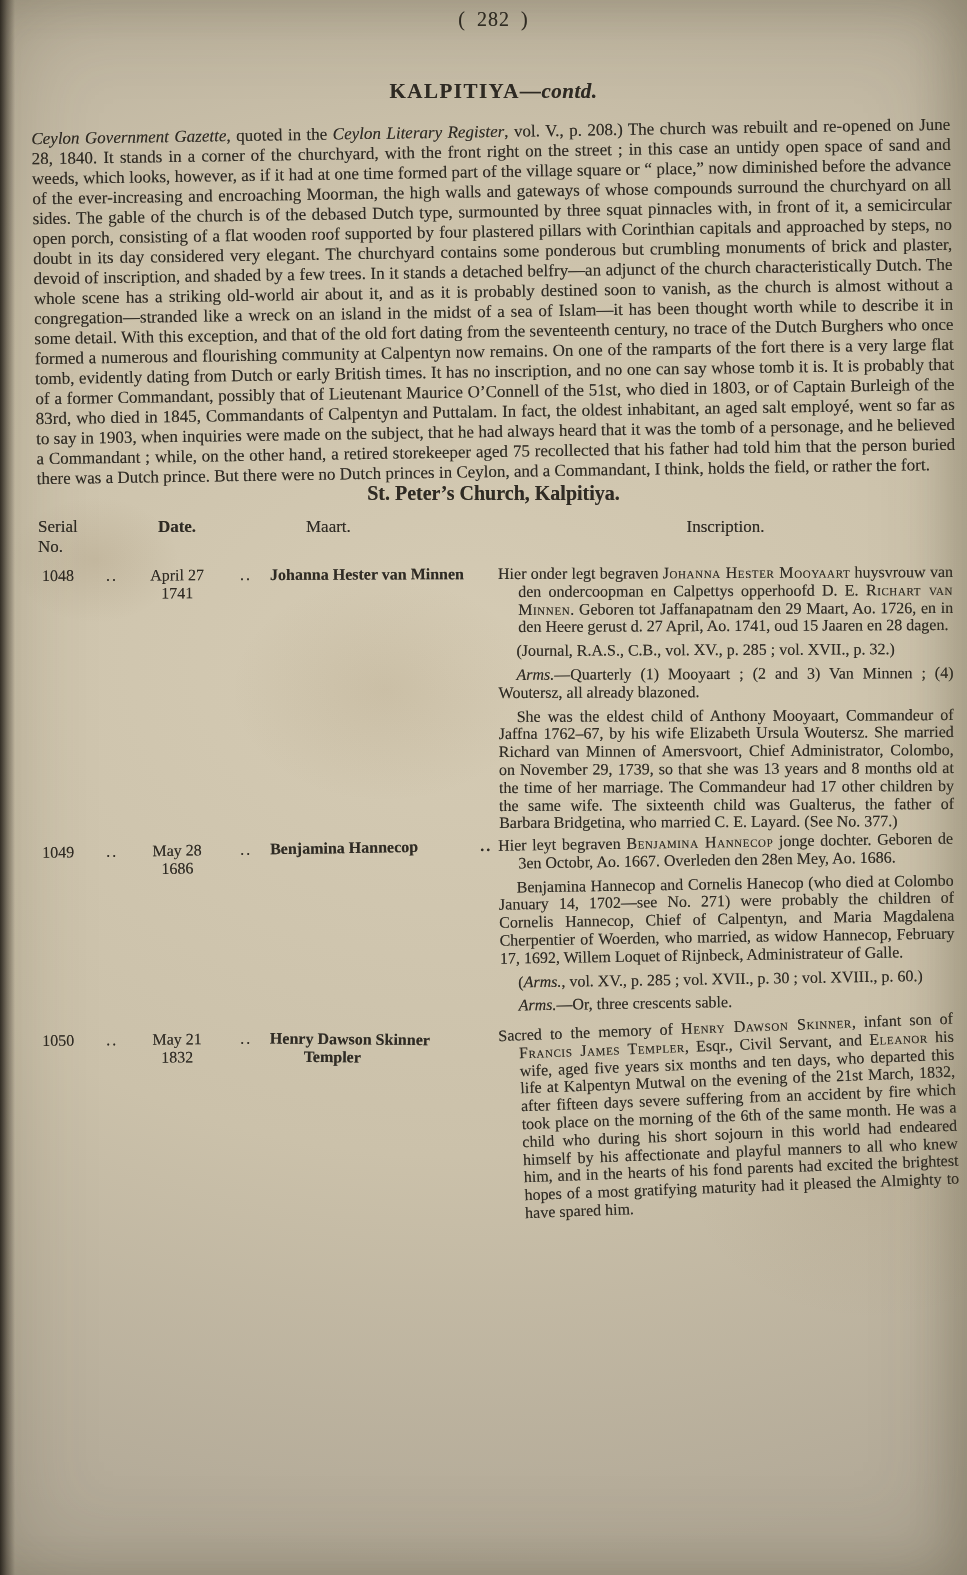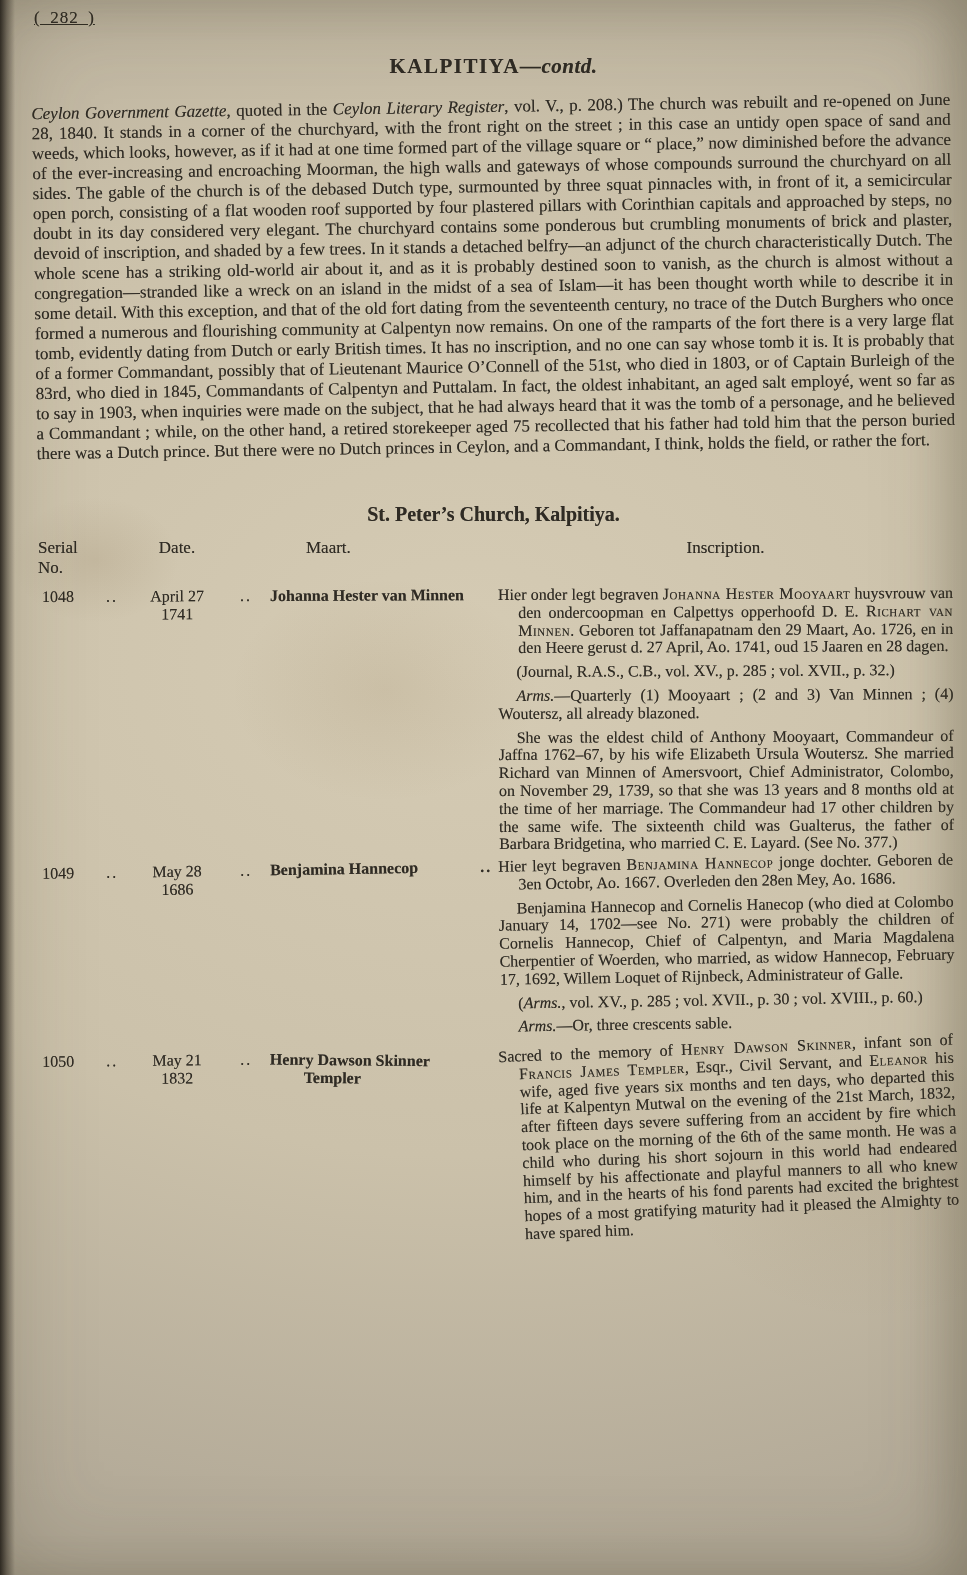--- a/index.html
+++ b/index.html
@@ -14,33 +14,33 @@
       radial-gradient(260px 200px at 870px 1180px, rgba(120,95,55,0.08), transparent 70%),
       radial-gradient(1200px 900px at 48% 42%, #d5cbb4 0%, #cbc1aa 55%, #b2a997 100%);
   }
   .vignette{position:absolute;inset:0;pointer-events:none;z-index:5;
     box-shadow:inset 0 0 95px rgba(70,60,40,0.28), inset -18px 0 40px rgba(80,70,50,0.18);}
   .scan-edge{position:absolute;left:0;top:0;bottom:0;width:15px;z-index:6;pointer-events:none;
     background:linear-gradient(to right, rgba(28,24,18,0.85) 0%, rgba(40,34,26,0.45) 45%, rgba(40,34,26,0) 100%);}
   .page{position:relative;z-index:2;padding:8px 14px 0 34px;}
   .txt{text-shadow:0 0 0.5px rgba(47,43,36,0.55);}
 
-  .page-number{font-size:17px;letter-spacing:1px;text-decoration:underline;}
-  .title{text-align:center;margin-top:26px;font-size:21px;font-weight:bold;letter-spacing:1.5px;}
+  .page-number{text-align:center;font-size:20px;letter-spacing:1px;}
+  .title{text-align:center;margin-top:48px;font-size:21px;font-weight:bold;letter-spacing:1.5px;}
   .title .suffix{font-style:italic;letter-spacing:0.5px;text-transform:none;}
 
   .intro{margin-top:18px;font-size:17px;line-height:20px;text-align:justify;
     transform:rotate(-0.9deg);transform-origin:50% 50%;}
 
-  .section-heading{margin-top:46px;text-align:center;font-size:20px;font-weight:bold;}
+  .section-heading{text-align:center;font-size:20px;font-weight:bold;}
 
   .grid{display:grid;grid-template-columns:58px 40px 90px 48px 228px 1fr;align-items:start;}
   .header-row{margin-top:12px;font-size:17px;}
   .header-row .h-serial{padding-left:4px;}
-  .header-row .h-date{text-align:center;}
+  .header-row .h-date{text-align:center;font-weight:bold;}
   .header-row .h-name{padding-left:36px;}
   .header-row .h-insc{text-align:center;}
 
   .entry{margin-top:10px;font-size:16px;line-height:17.8px;}
   .entry .serial{padding-left:8px;}
   .entry .dots{text-align:center;letter-spacing:2px;}
   .entry .date{text-align:center;}
   .entry .name{font-weight:bold;}
   .entry .name .line2{display:block;padding-left:34px;}
   .insc-col p{margin:0 0 6px 0;text-align:justify;}

